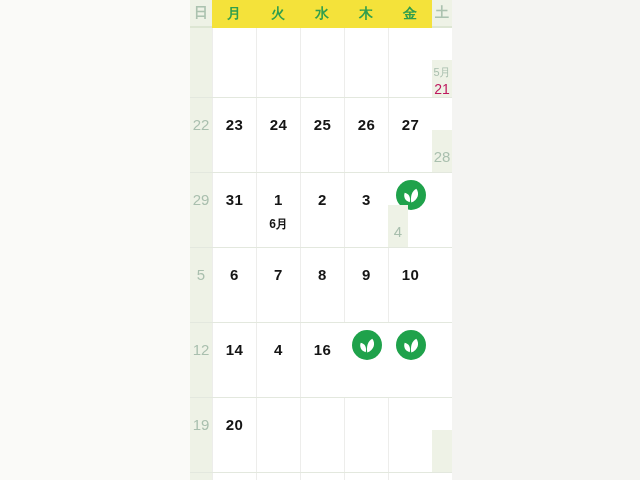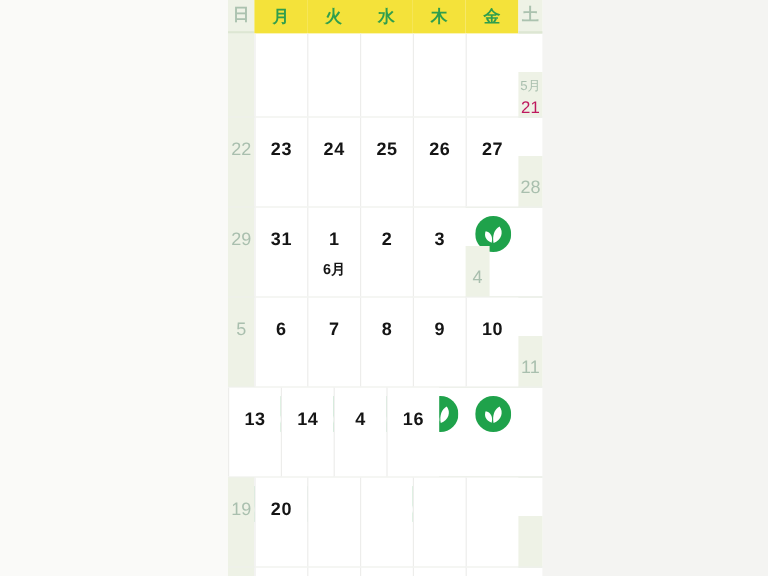--- a/index.html
+++ b/index.html
@@ -194,32 +194,26 @@
       <svg class="sprout" viewBox="0 0 30 30">
           <use href="#sprout"></use>
         </svg>
     </div>
     <div class="cell day">
       <div class="date">10</div>
       <svg class="sprout" viewBox="0 0 30 30">
           <use href="#sprout"></use>
         </svg>
     </div>
-    <div class="cell wknd sat">
-        <div class="wk-date">11</div>
-      </div>
-  </div>
-
-  <div class="row std">
-    <div class="cell day">
-      <div class="date">13</div>
-      <svg class="sprout" viewBox="0 0 30 30">
-          <use href="#sprout"></use>
-        </svg>
-    </div>
+  </div>
+
+  <div class="row std">
+    <div class="cell wknd sun">
+        <div class="wk-date">12</div>
+      </div>
     <div class="cell day">
       <div class="date">14</div>
       <svg class="sprout" viewBox="0 0 30 30">
           <use href="#sprout"></use>
         </svg>
     </div>
     <div class="cell day">
       <div class="date">4</div>
       <svg class="sprout" viewBox="0 0 30 30">
           <use href="#sprout"></use>

